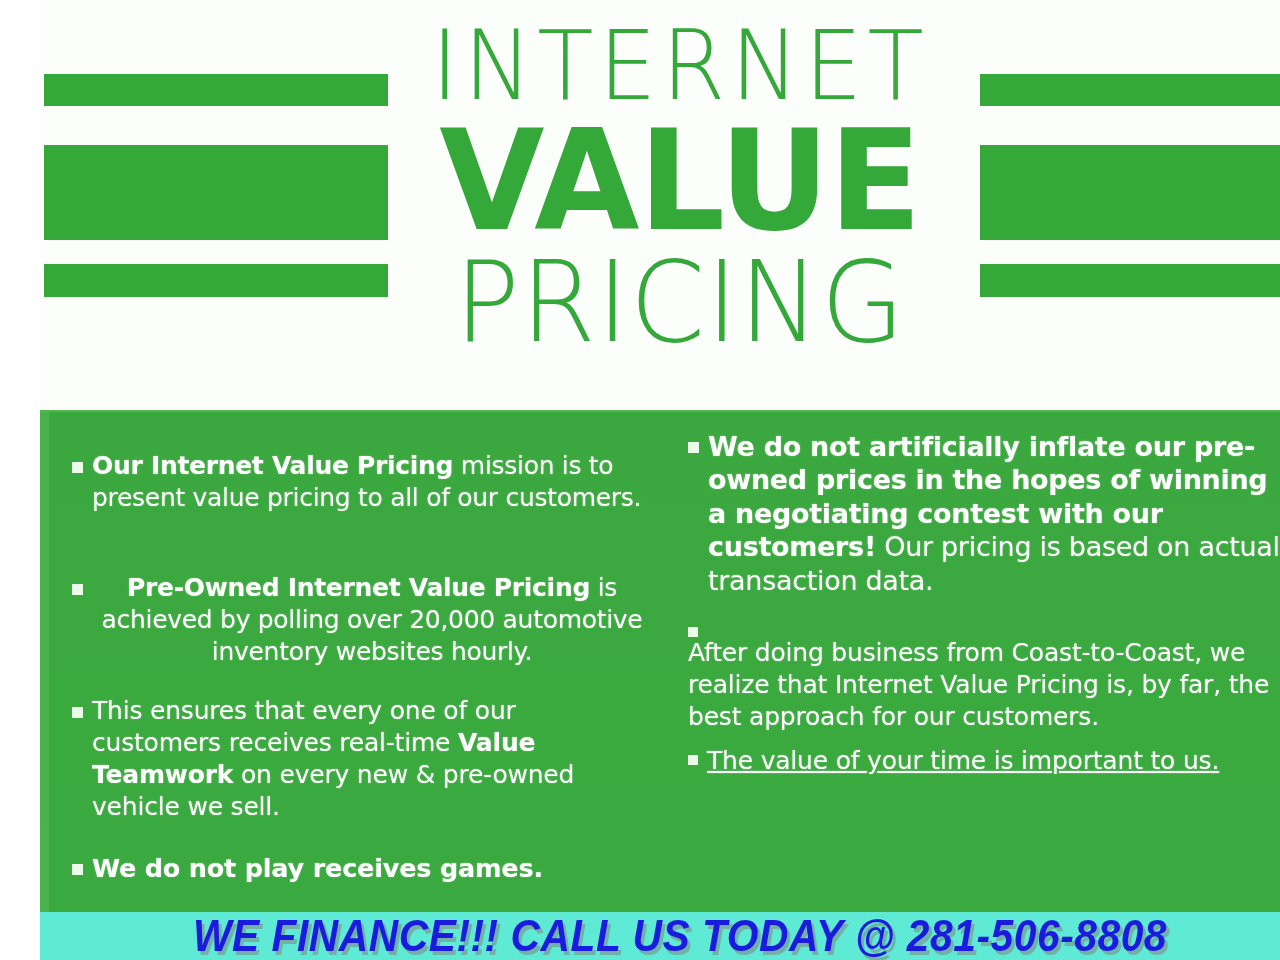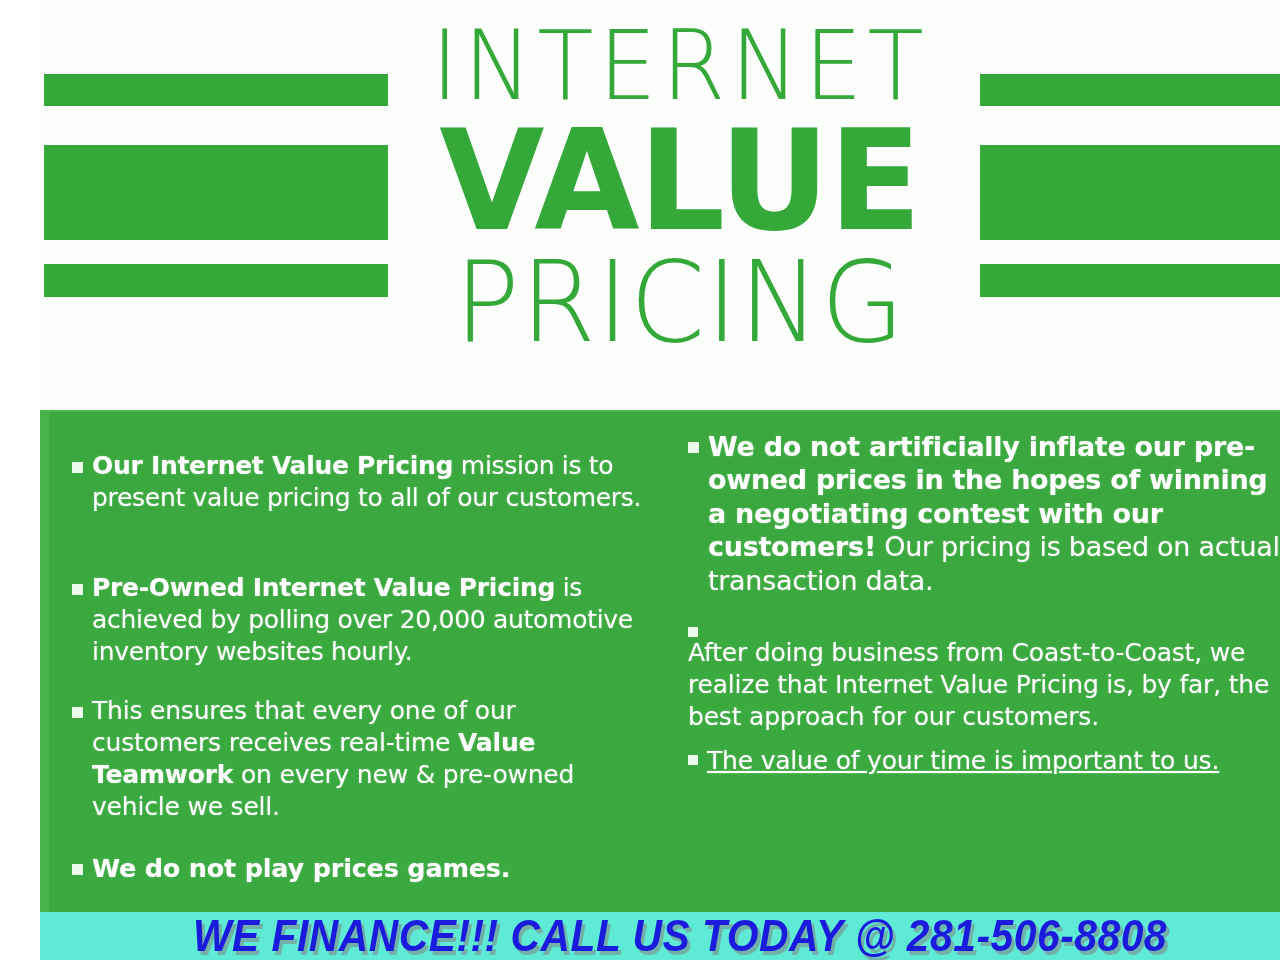--- a/index.html
+++ b/index.html
@@ -135,21 +135,21 @@
     font-family: "DejaVu Sans", sans-serif;
     line-height: 1.285;
     letter-spacing: -0.2px;
   }
   .btext b {
     font-weight: 700;
   }
 
   
   .li-1 { left: 12px; top: 38px;  width: 580px; font-size: 25px; justify-content: center; }
-  .li-2 { left: 12px; top: 160px; width: 580px; font-size: 25px; }
+  .li-2 { left: 12px; top: 160px; width: 580px; font-size: 25px; text-align: center; }
   .li-3 { left: 12px; top: 283px; width: 580px; font-size: 25px; }
   .li-4 { left: 12px; top: 440px; width: 580px; font-size: 25.5px; }
 
   
   .ri-1 { left: 8px;  top: 18px;  width: 600px; font-size: 27px; }
   .ri-2 { left: 8px;  top: 205px; width: 615px; font-size: 25px; flex-direction: column; }
   .ri-3 { left: 8px;  top: 333px; width: 600px; font-size: 25px; text-decoration: underline; }
   .ri-4 { left: 8px;  top: 425px; width: 615px; font-size: 24.5px; }
 
   .li-1 .btext, .li-2 .btext, .ri-1 .btext { letter-spacing: -0.3px; }
@@ -217,21 +217,21 @@
         <span class="btext"><b>Pre-Owned Internet Value Pricing</b><span> is achieved by polling over 20,000 automotive inventory websites hourly.</span></span>
       </div>
 
       <div class="bullet-item li-3">
         <span class="sq"></span>
         <span class="btext"><span>This ensures that every one of our customers receives real-time </span><b>Value Teamwork</b><span> on every new &amp; pre-owned vehicle we sell.</span></span>
       </div>
 
       <div class="bullet-item li-4">
         <span class="sq"></span>
-        <span class="btext"><b>We do not play prices games.</b><span></span></span>
+        <span class="btext"><b>We do not play receives games.</b><span></span></span>
       </div>
     </div>
 
     <div class="col col-right">
 
       <div class="bullet-item ri-1">
         <span class="sq"></span>
         <span class="btext"><b>We do not artificially inflate our pre-owned prices in the hopes of winning a negotiating contest with our customers!</b><span> Our pricing is based on actual transaction data.</span></span>
       </div>
 

